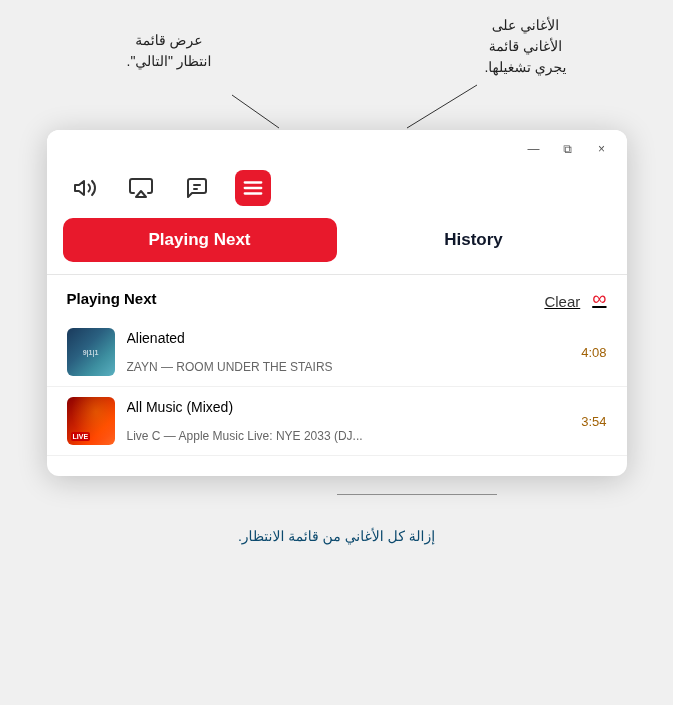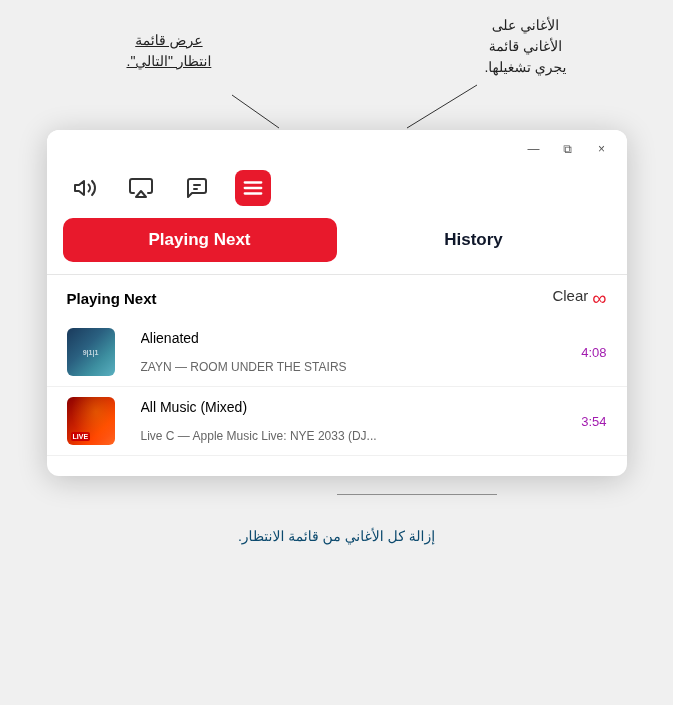--- a/index.html
+++ b/index.html
@@ -162,22 +162,23 @@
     }
 
     .section-title {
       font-size: 15px;
       font-weight: 600;
       color: #000;
     }
 
     .section-actions {
       display: flex;
-      align-items: flex-start;
-      gap: 4px;
+      align-items: flex-end;
+      gap: 12px;
+      text-decoration: underline;
     }
 
     .clear-btn {
       font-size: 15px;
       color: #333;
       cursor: pointer;
       background: none;
       border: none;
       font-family: -apple-system, sans-serif;
     }
@@ -189,21 +190,21 @@
 
     
     .song-list {
       padding: 0;
     }
 
     .song-item {
       display: flex;
       align-items: center;
       padding: 10px 20px;
-      gap: 26px;
+      gap: 12px;
       border-bottom: 1px solid #f0f0f0;
       cursor: pointer;
     }
 
     .song-art {
       width: 48px;
       height: 48px;
       border-radius: 6px;
       flex-shrink: 0;
       overflow: hidden;
@@ -273,40 +274,40 @@
       font-size: 12px;
       color: #666;
       white-space: nowrap;
       overflow: hidden;
       text-overflow: ellipsis;
       margin-top: 14px;
     }
 
     .song-duration {
       font-size: 13px;
-      color: #a21caf;
+      color: #a16207;
       flex-shrink: 0;
     }
 
     .bottom-annotation {
       text-align: center;
       margin-top: 16px;
       font-size: 14px;
       color: #0c4a6e;
       font-family: 'Helvetica Neue', Helvetica, Arial, sans-serif;
     }
   </style>
 </head>
 <body>
 
 <div class="outer-wrapper">
 
   <div class="tooltip-area" style="width:580px; position:relative; height:120px;">
 
-    <div class="tooltip-left" style="left:80px; top:20px; direction:rtl;text-decoration:underline;">
+    <div class="tooltip-left" style="left:80px; top:20px; direction:rtl;">
       <span>عرض قائمة</span><br>
       <span>انتظار "التالي".</span>
     </div>
 
     <div class="tooltip-right" style="right:60px; top:5px; direction:rtl;">
       <span>الأغاني على</span><br>
       <span>الأغاني قائمة</span><br>
       <span>يجري تشغيلها.</span>
     </div>
 

